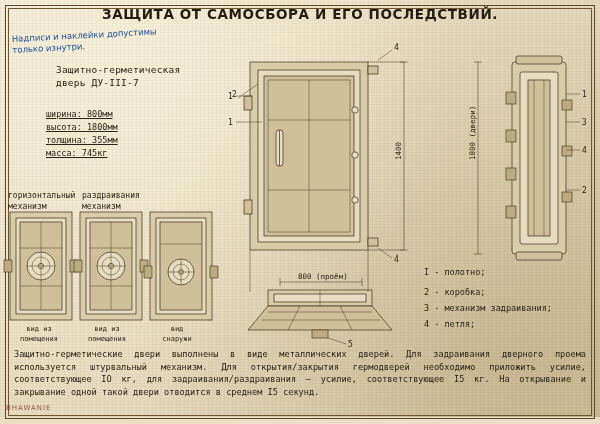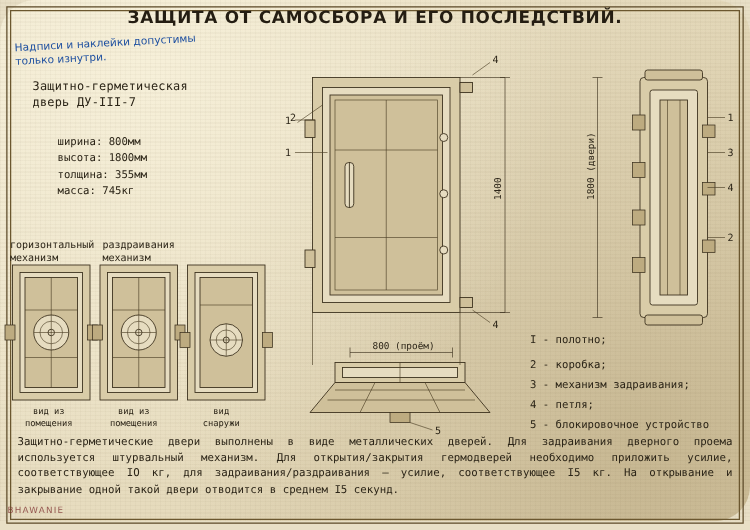--- a/index.html
+++ b/index.html
@@ -9,21 +9,20 @@
     font-family:"DejaVu Sans Mono", monospace;
     color:#2b2417;
     position:relative;
   }
   #sheet{
     position:absolute;left:0;top:0;width:600px;height:417px;
     background:
       radial-gradient(circle at 20% 15%, rgba(255,250,230,.55), rgba(0,0,0,0) 55%),
       radial-gradient(circle at 85% 85%, rgba(120,95,45,.22), rgba(0,0,0,0) 60%),
       linear-gradient(135deg,#efe7cf 0%,#e9dfc3 35%,#e2d6b6 70%,#d9cba8 100%);
-    border-radius: 28px;
   }
   .grain{
     position:absolute;inset:0;
     background-image:
       repeating-linear-gradient(0deg, rgba(90,70,35,.035) 0px, rgba(90,70,35,.035) 1px, rgba(0,0,0,0) 1px, rgba(0,0,0,0) 3px),
       repeating-linear-gradient(90deg, rgba(90,70,35,.03) 0px, rgba(90,70,35,.03) 1px, rgba(0,0,0,0) 1px, rgba(0,0,0,0) 4px);
     pointer-events:none;
   }
   .frame{
     position:absolute;left:5px;top:5px;width:588px;height:412px;
@@ -43,22 +42,22 @@
     font-family:"DejaVu Sans", sans-serif;
     color:#1d4fa0;font-size:8.5px;line-height:11px;
     transform:rotate(-3deg);
   }
   .hand2{
     position:absolute;
     font-family:"DejaVu Sans", sans-serif;
     color:#7a2b2b;font-size:7px;letter-spacing:1px;opacity:.75;
   }
   .lbl{position:absolute;font-size:8px;line-height:11px;white-space:pre;}
-  .spec{position:absolute;font-size:8.5px;line-height:12.5px;white-space:pre;}
-  .headline{position:absolute;font-size:9.5px;line-height:13px;white-space:pre;letter-spacing:.2px;}
+  .spec{position:absolute;font-size:8.5px;line-height:12.5px;white-space:pre;text-decoration:underline;}
+  .headline{position:absolute;font-size:9.5px;line-height:13px;white-space:pre;letter-spacing:.2px;margin-left:30px;}
   .legend{position:absolute;font-size:8.5px;line-height:13.5px;white-space:pre;}
   .bottom{
     position:absolute;left:14px;top:348px;width:572px;
     font-size:8.6px;line-height:12.6px;text-align:justify;
   }
   svg{position:absolute;left:0;top:0;}
   .ln{stroke:#3a2f1c;fill:none;stroke-width:.7;}
   .thin{stroke:#4a3d24;fill:none;stroke-width:.5;}
   .fillp{fill:#cfc09a;stroke:#3a2f1c;stroke-width:.7;}
   .fillp2{fill:#d9cca8;stroke:#3a2f1c;stroke-width:.7;}
@@ -99,21 +98,20 @@
 помещения</div>
   <div class="view-cap" style="left:78px;top:325px;width:58px;">вид из
 помещения</div>
   <div class="view-cap" style="left:148px;top:325px;width:58px;">вид
 снаружи</div>
 
   <div class="legend" style="left:424px;top:266px;">I - полотно;</div>
   <div class="legend" style="left:424px;top:286px;">2 - коробка;</div>
   <div class="legend" style="left:424px;top:302px;">3 - механизм задраивания;</div>
   <div class="legend" style="left:424px;top:318px;">4 - петля;</div>
-  <div class="legend" style="left:424px;top:334px;">5 - блокировочное устройство</div>
 
   <div class="bottom">Защитно-герметические двери выполнены в виде металлических дверей. Для задраивания дверного проема используется штурвальный механизм. Для открытия/закрытия гермодверей необходимо приложить усилие, соответствующее IO кг, для задраивания/раздраивания — усилие, соответствующее I5 кг. На открывание и закрывание одной такой двери отводится в среднем I5 секунд.</div>
 
   <svg width="600" height="424">
 
     <g>
 
       <rect class="fillp2" x="250" y="62" width="118" height="188"></rect>
       <rect class="fillw" x="258" y="70" width="102" height="172"></rect>
 

